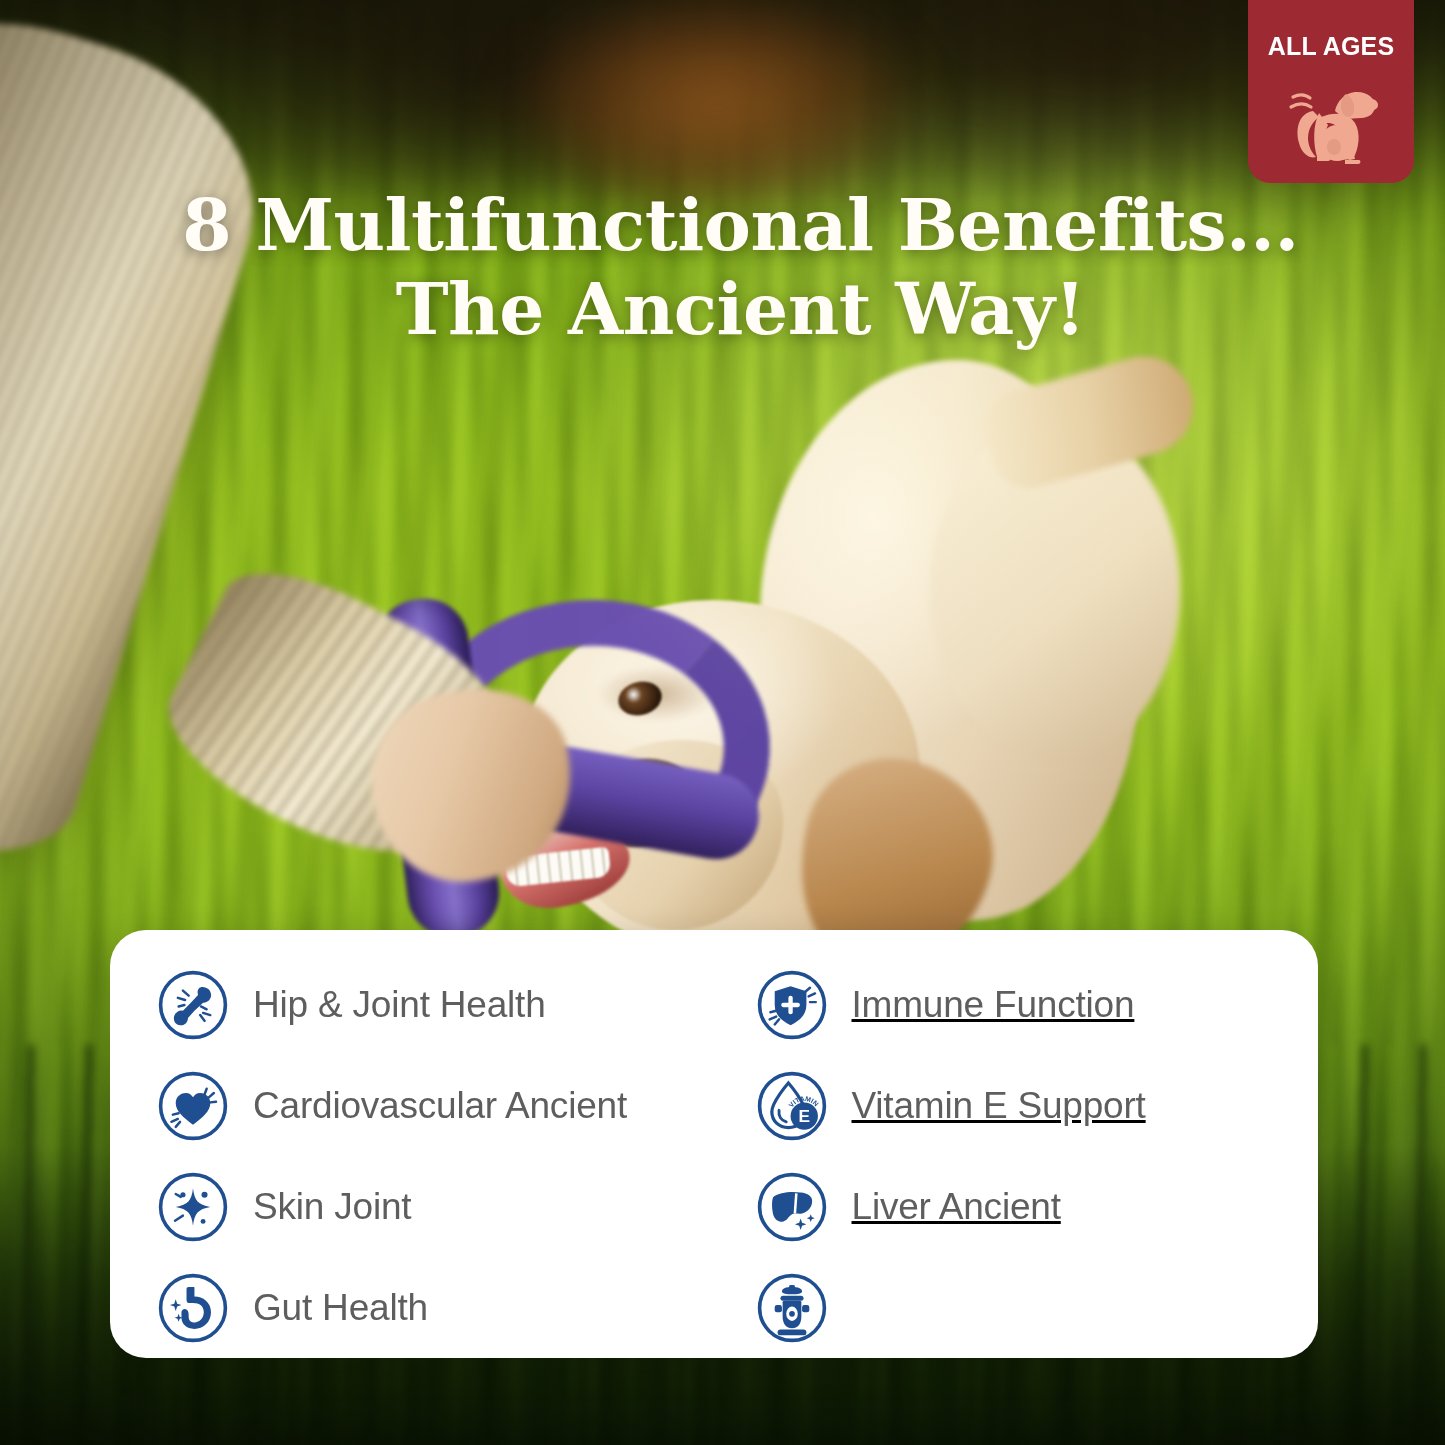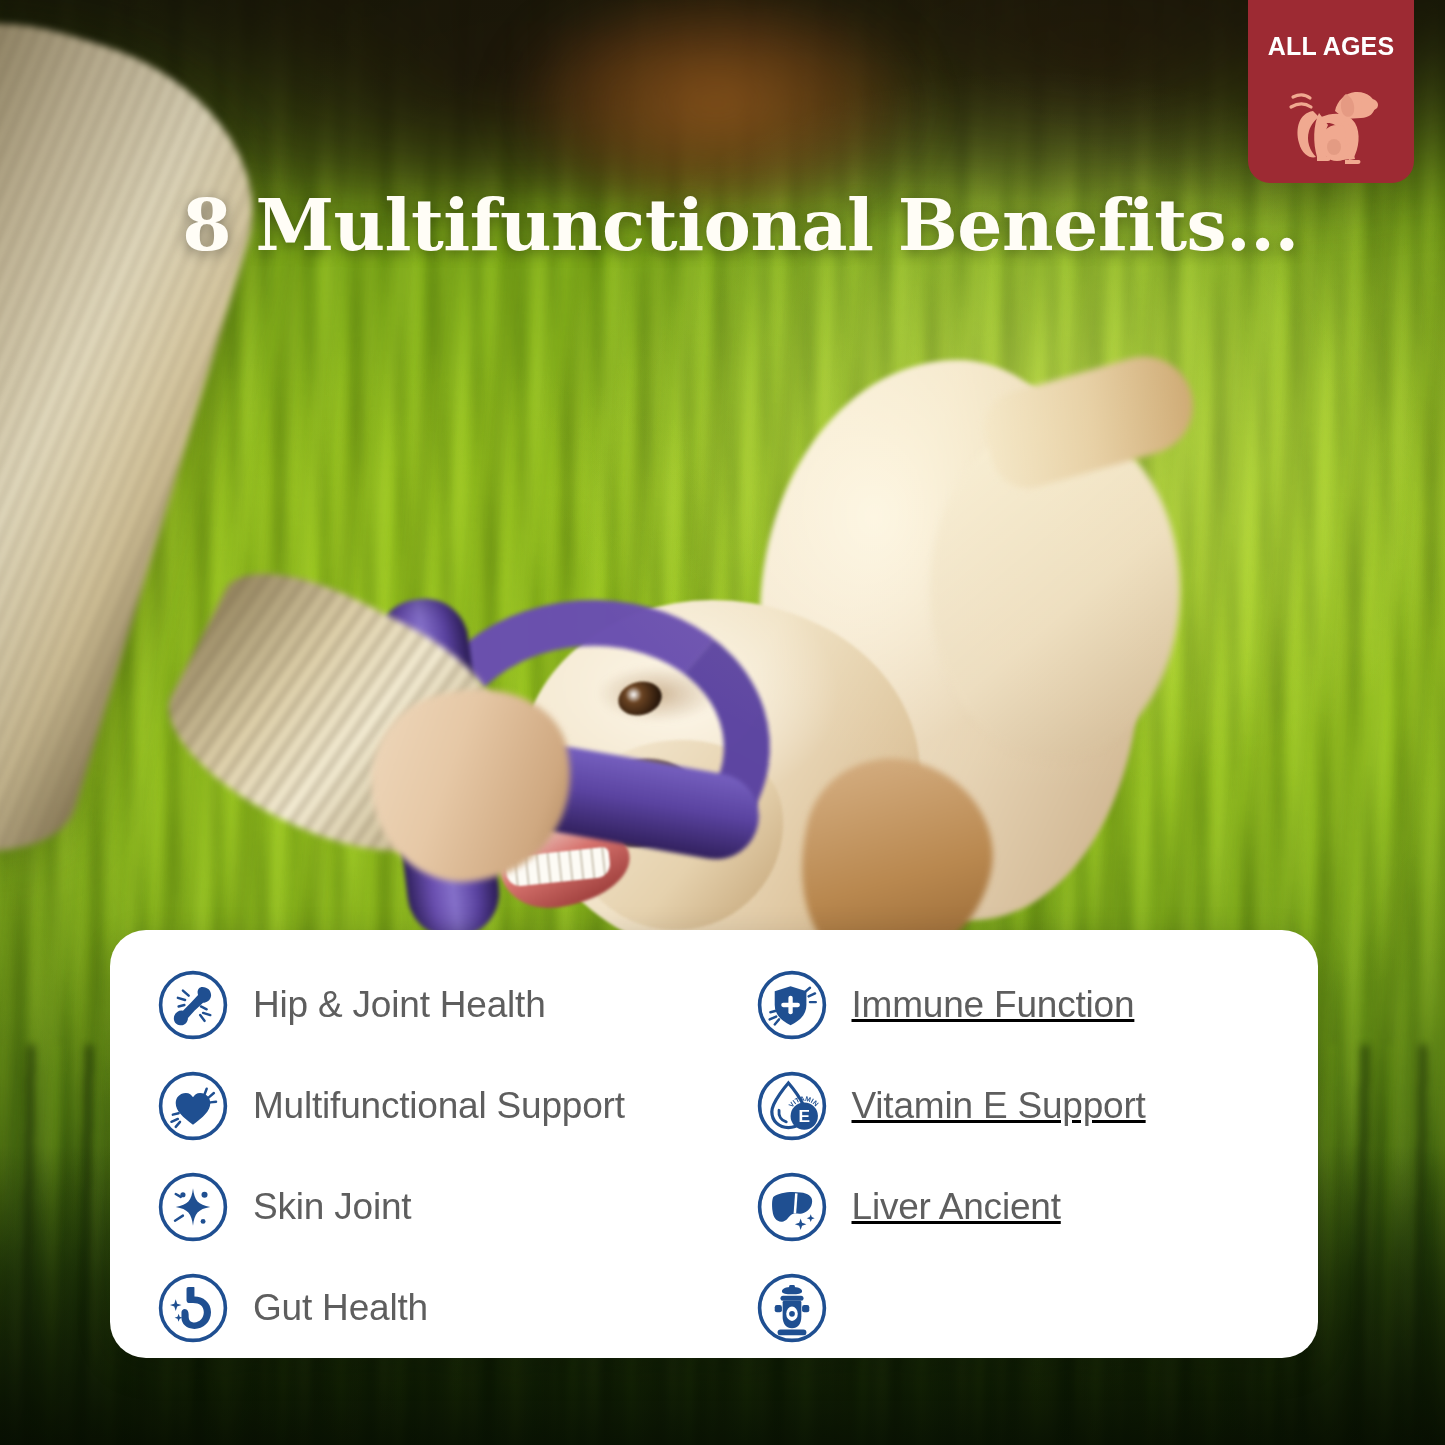--- a/index.html
+++ b/index.html
@@ -357,20 +357,21 @@
       <path d="M63 27 C58 30 56 40 60 47 C64 52 70 50 71 44 C72 37 69 30 63 27 Z" fill="#e59a83"></path>
 
       <path d="M68 76 L72 92 L66 93 L63 78 Z" fill="#f0a990"></path>
       <path d="M62 93 L76 93 C78 93 78 97 75 97 L62 97 Z" fill="#f0a990"></path>
       <path d="M34 90 L46 90 C48 90 48 94 45 94 L34 94 Z" fill="#f0a990"></path>
     </svg>
   </div>
 
   <h1 class="headline">
     <span class="l1">8 Multifunctional Benefits...</span>
+    <span class="l2">The Ancient Way!</span>
   </h1>
 
   <div class="card">
     <div class="cols">
 
       <div class="col left">
 
         <div class="row">
           <svg class="ico" viewBox="0 0 100 100">
             <circle cx="50" cy="50" r="45" fill="none" stroke="#1f4f91" stroke-width="5"></circle>
@@ -393,21 +394,21 @@
             <path d="M50 76 C36 66 26 57 26 46 C26 38 32 32 40 32 C45 32 48 35 50 38 C52 35 55 32 60 32 C68 32 74 38 74 46 C74 57 64 66 50 76 Z" fill="#1f4f91"></path>
             <g stroke="#1f4f91" stroke-width="3.4" stroke-linecap="round">
               <path d="M69 26 L66 34"></path>
                 <path d="M79 32 L72 38"></path>
                 <path d="M82 44 L74 45"></path>
               <path d="M22 62 L30 60"></path>
                 <path d="M20 72 L29 68"></path>
                 <path d="M26 79 L32 72"></path>
             </g>
           </svg>
-          <span class="row-label">Multifunctional Support</span>
+          <span class="row-label">Cardiovascular Ancient</span>
         </div>
 
         <div class="row">
           <svg class="ico" viewBox="0 0 100 100">
             <circle cx="50" cy="50" r="45" fill="none" stroke="#1f4f91" stroke-width="5"></circle>
             <path d="M50 24 C52 41 57 47 74 50 C57 53 52 59 50 76 C48 59 43 53 26 50 C43 47 48 41 50 24 Z" fill="#1f4f91"></path>
             <circle cx="36" cy="33" r="3.6" fill="#1f4f91"></circle>
             <circle cx="66" cy="33" r="4.2" fill="#1f4f91"></circle>
             <circle cx="64" cy="70" r="3.4" fill="#1f4f91"></circle>
             <g stroke="#1f4f91" stroke-width="3.4" stroke-linecap="round">

